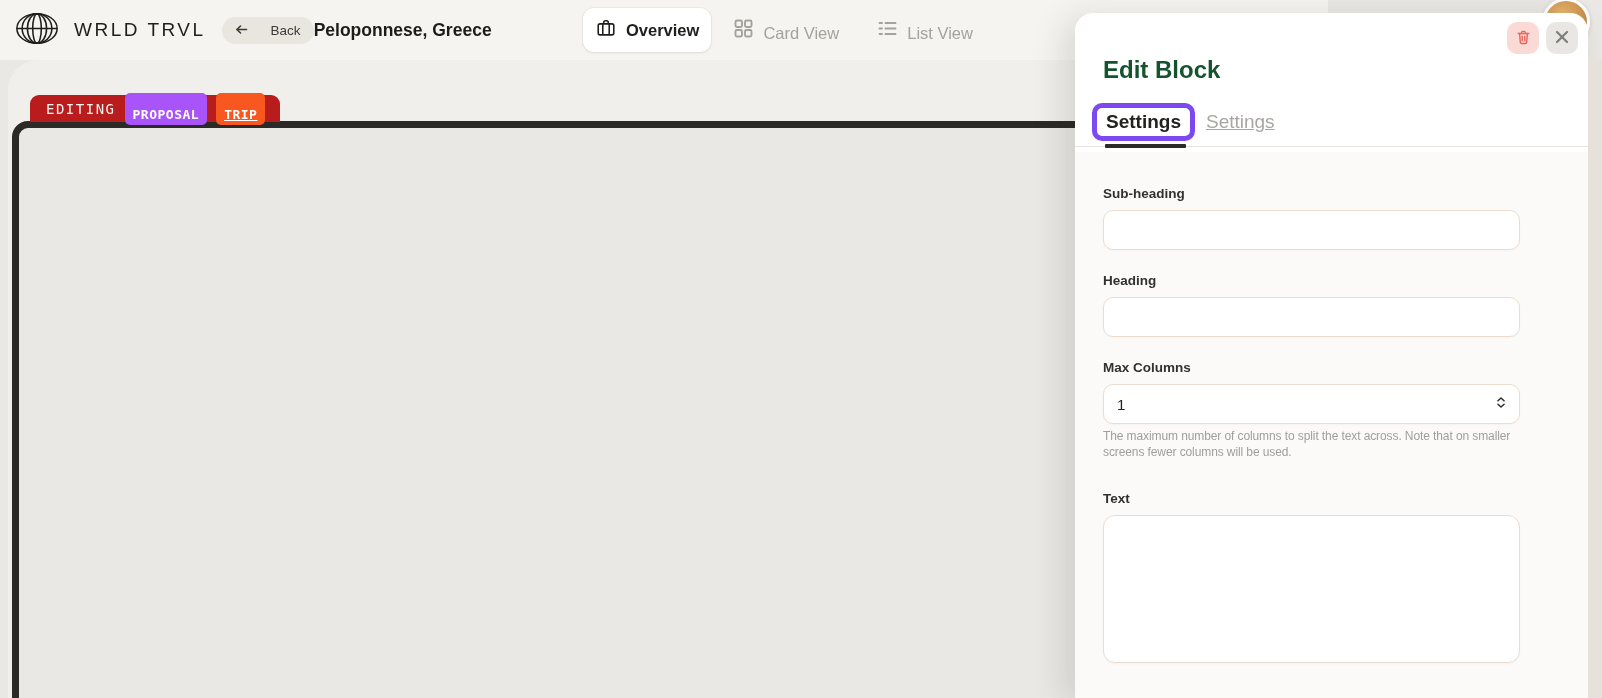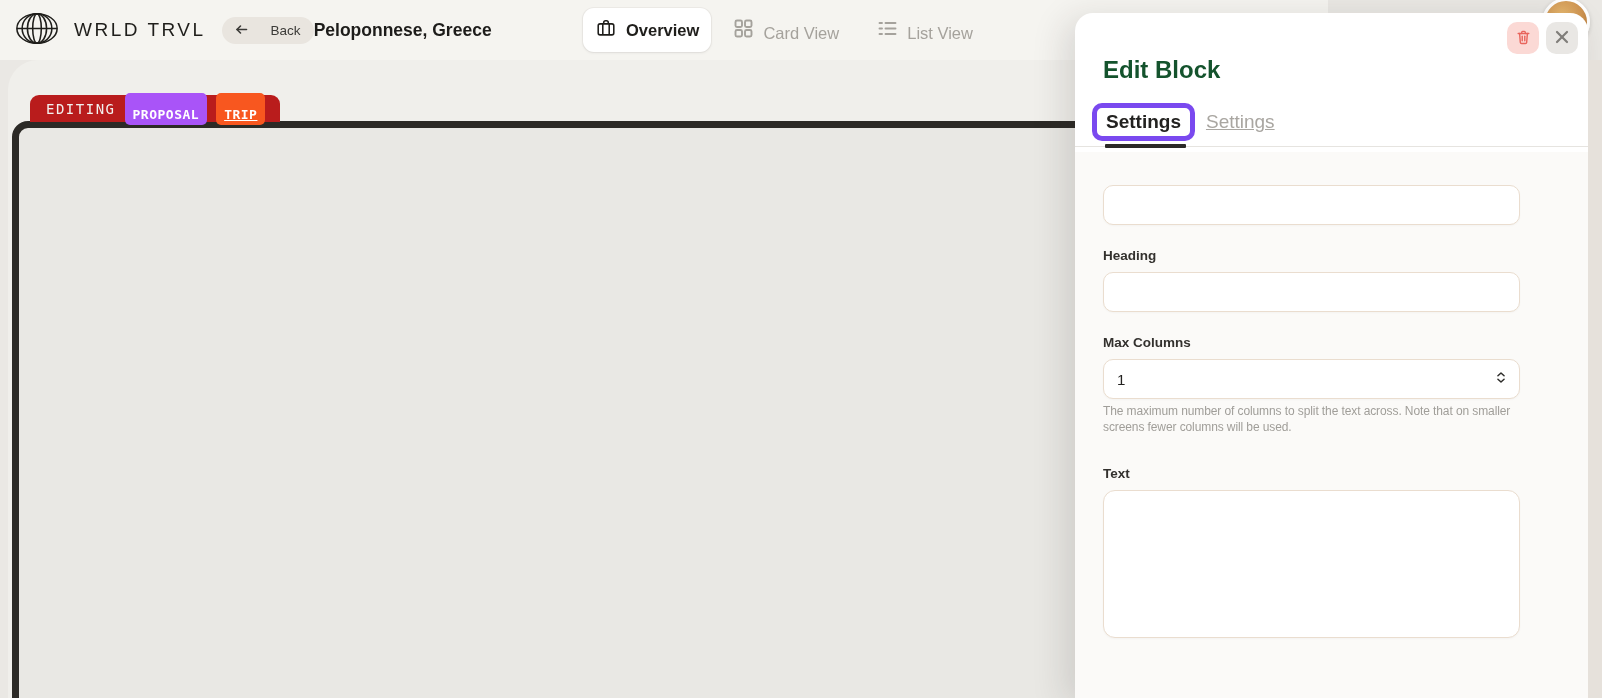--- a/index.html
+++ b/index.html
@@ -237,20 +237,21 @@
     <button class="panel-tab inactive">Settings</button>
   </div>
 
   <div class="tab-divider">
     <div class="tab-indicator"></div>
   </div>
 
   <div class="panel-form">
 
     <div class="field">
+      <label class="field-label">Sub-heading</label>
       <input class="text-input" type="text" value="" style="">
     </div>
 
     <div class="field">
       <label class="field-label">Heading</label>
       <input class="text-input" type="text" value="" style="">
     </div>
 
     <div class="field">
       <label class="field-label">Max Columns</label>

